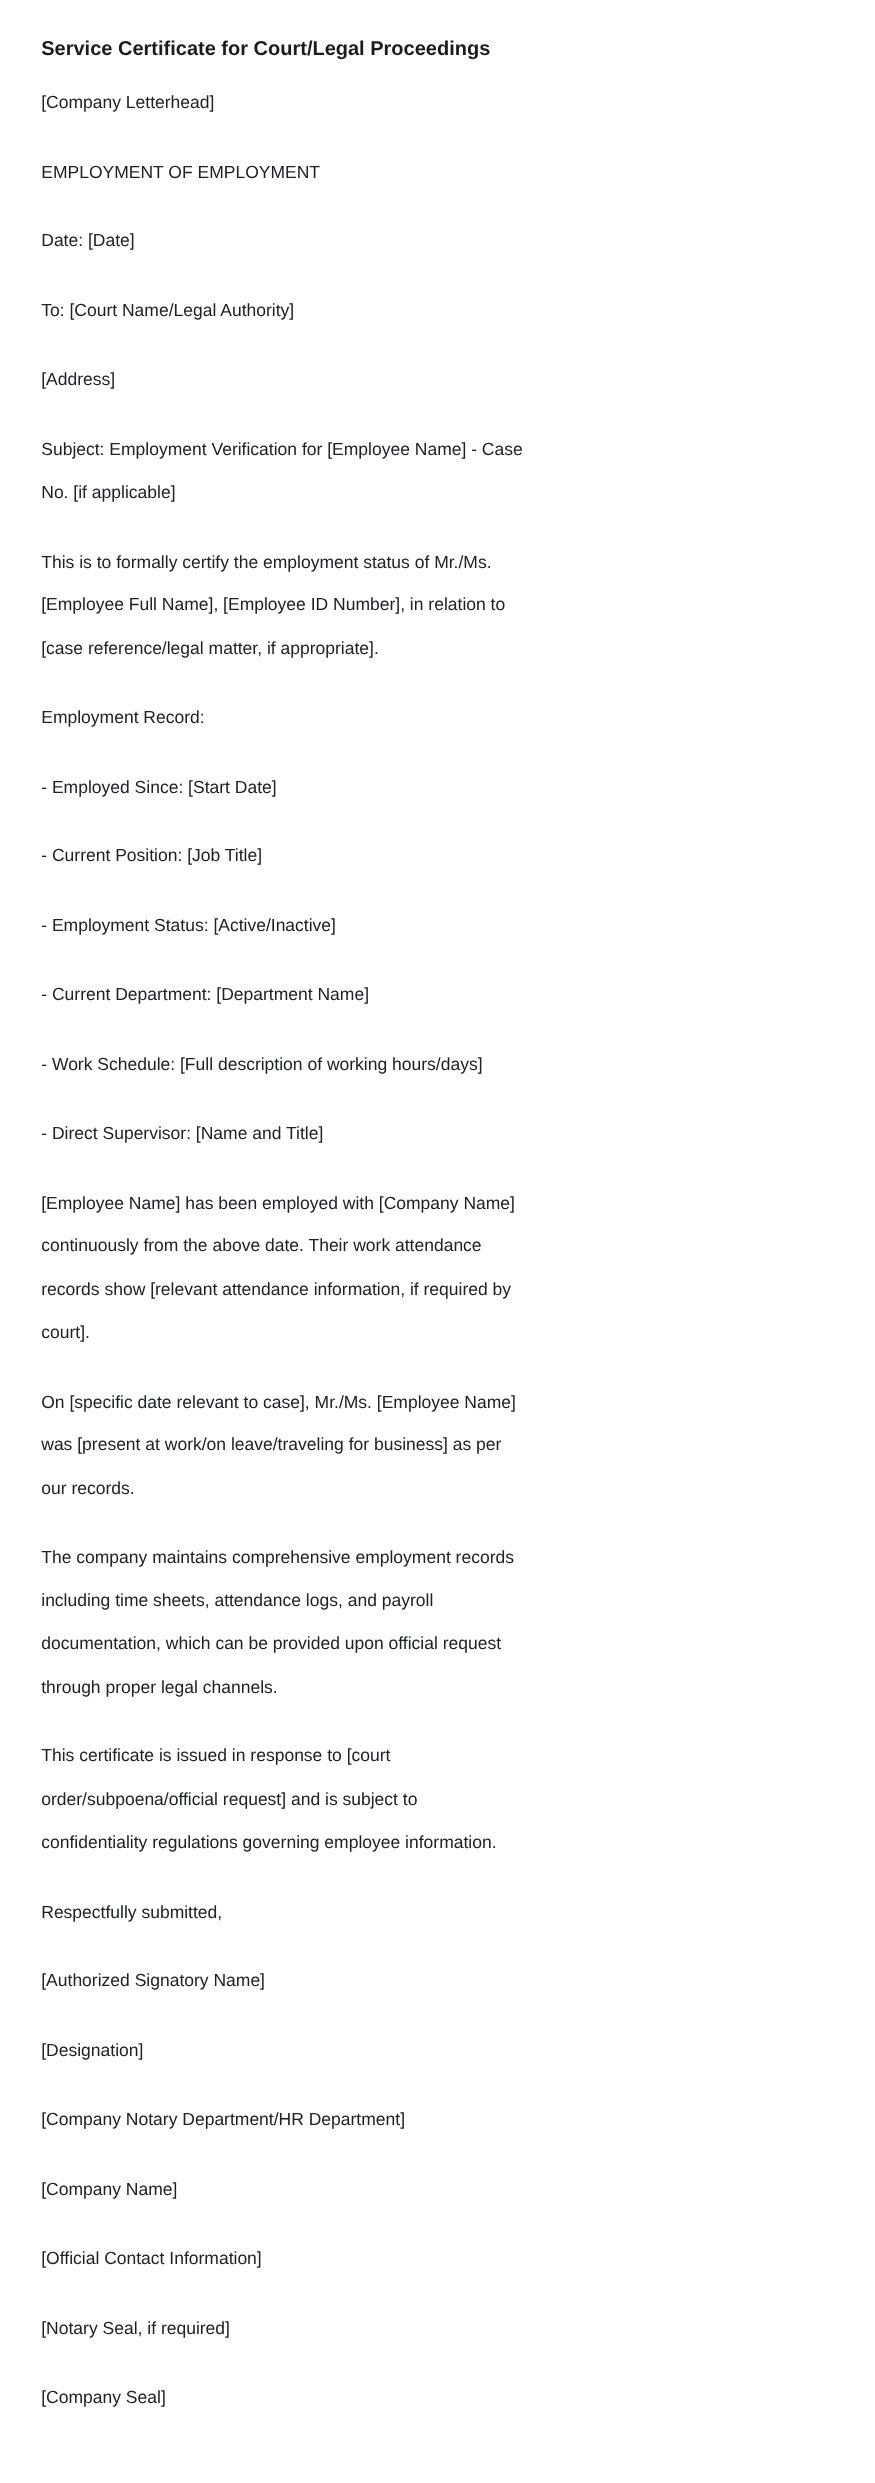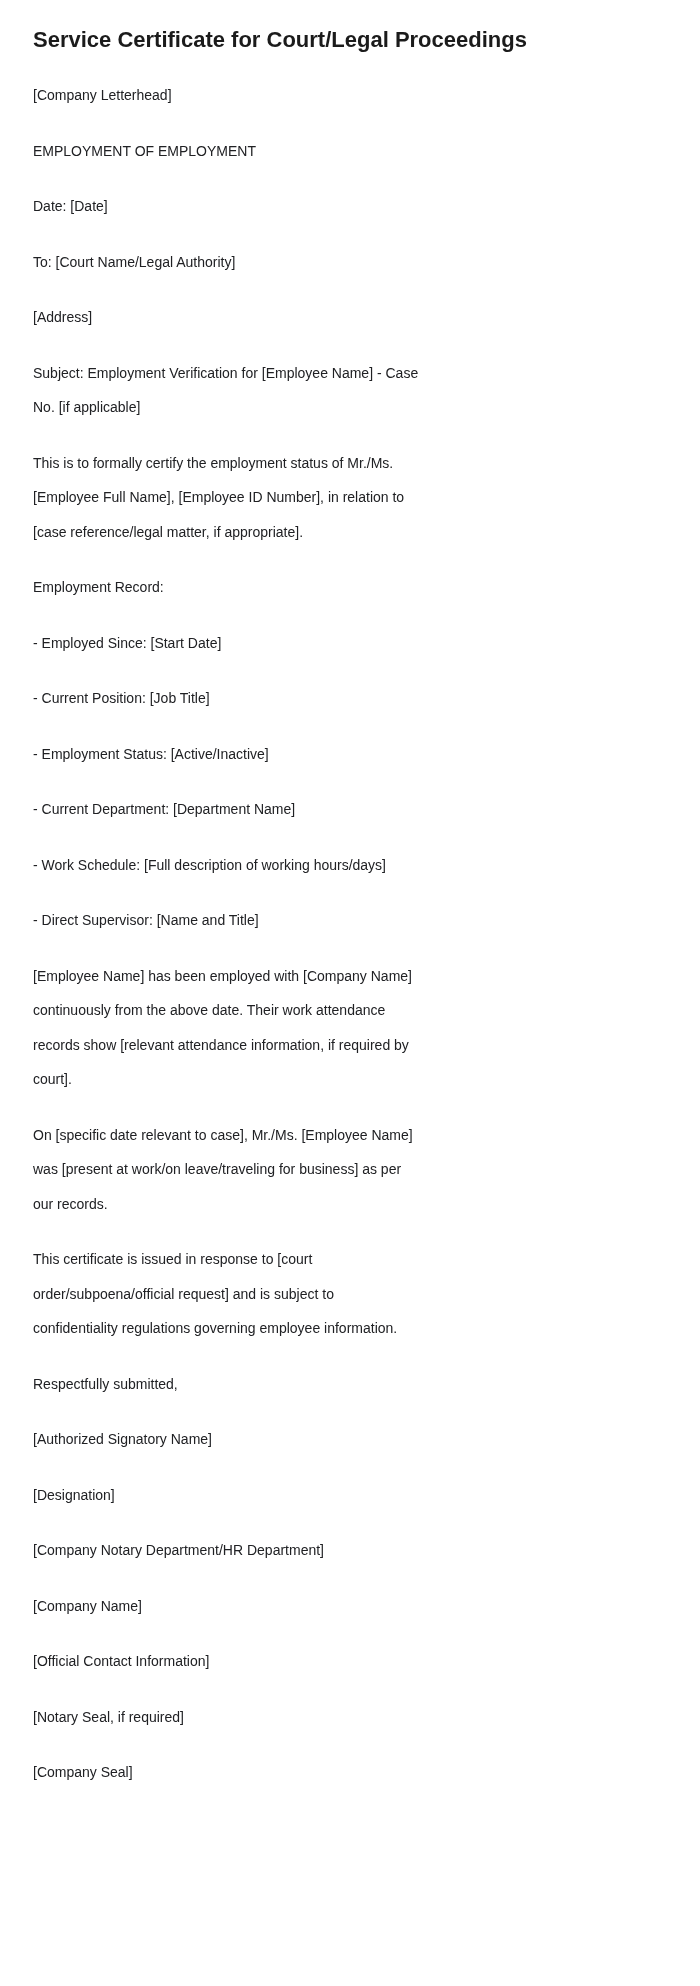--- a/index.html
+++ b/index.html
@@ -13,25 +13,25 @@
     font-family: "Liberation Sans", sans-serif;
     color: #202124;
     box-sizing: border-box;
   }
   .doc {
     padding: 26px 40px 30px 33px;
     box-sizing: border-box;
     width: 700px;
   }
   .doc-title {
-    font-size: 22px;
+    font-size: 16px;
     line-height: 28px;
     font-weight: 700;
     color: #1b1b1b;
-    margin: 0 0 24px 0;
+    margin: 0 0 10px 0;
     white-space: pre-line;
   }
   .doc-paragraph {
     font-size: 14px;
     line-height: 34.5px;
     font-weight: 400;
     margin: 0 0 21px 0;
     white-space: pre-line; 
   }
 </style>
@@ -58,20 +58,24 @@
   <p class="doc-paragraph">- Current Department: [Department Name]</p>
   <p class="doc-paragraph">- Work Schedule: [Full description of working hours/days]</p>
   <p class="doc-paragraph">- Direct Supervisor: [Name and Title]</p>
   <p class="doc-paragraph">[Employee Name] has been employed with [Company Name]
 continuously from the above date. Their work attendance
 records show [relevant attendance information, if required by
 court].</p>
   <p class="doc-paragraph">On [specific date relevant to case], Mr./Ms. [Employee Name]
 was [present at work/on leave/traveling for business] as per
 our records.</p>
+  <p class="doc-paragraph">The company maintains comprehensive employment records
+including time sheets, attendance logs, and payroll
+documentation, which can be provided upon official request
+through proper legal channels.</p>
   <p class="doc-paragraph">This certificate is issued in response to [court
 order/subpoena/official request] and is subject to
 confidentiality regulations governing employee information.</p>
   <p class="doc-paragraph">Respectfully submitted,</p>
   <p class="doc-paragraph">[Authorized Signatory Name]</p>
   <p class="doc-paragraph">[Designation]</p>
   <p class="doc-paragraph">[Company Notary Department/HR Department]</p>
   <p class="doc-paragraph">[Company Name]</p>
   <p class="doc-paragraph">[Official Contact Information]</p>
   <p class="doc-paragraph">[Notary Seal, if required]</p>

